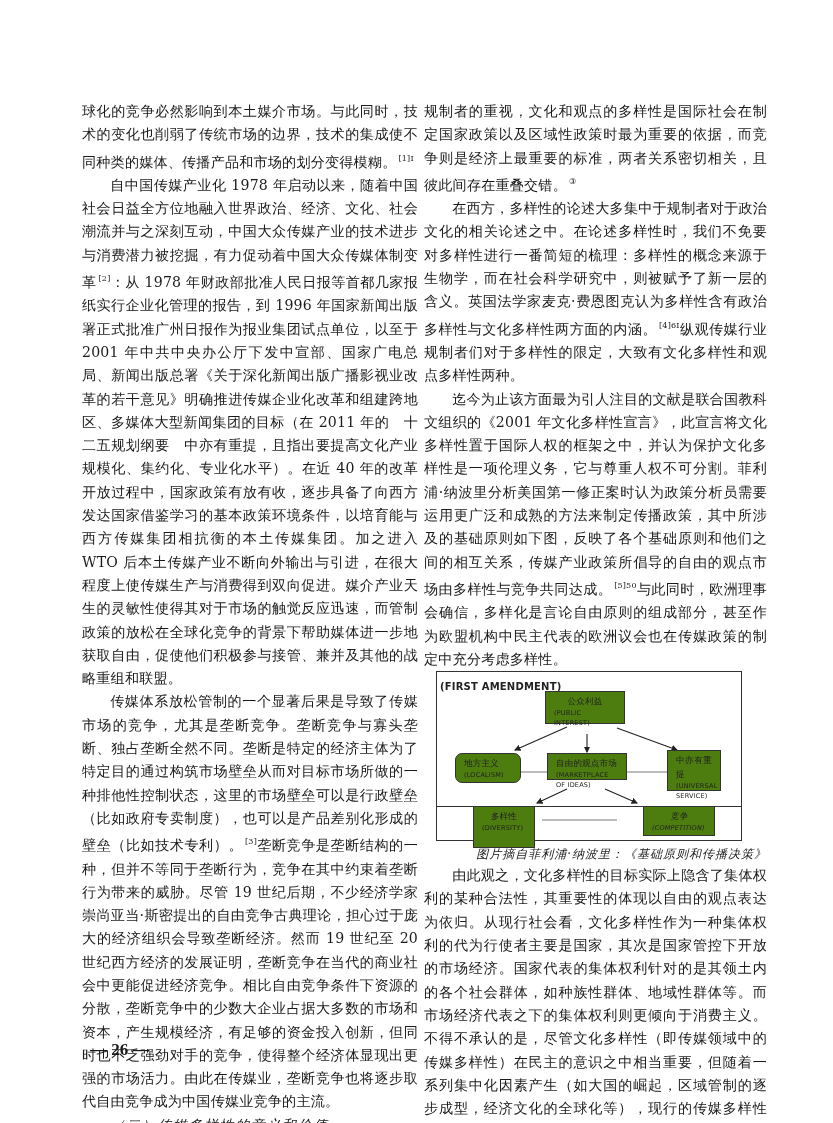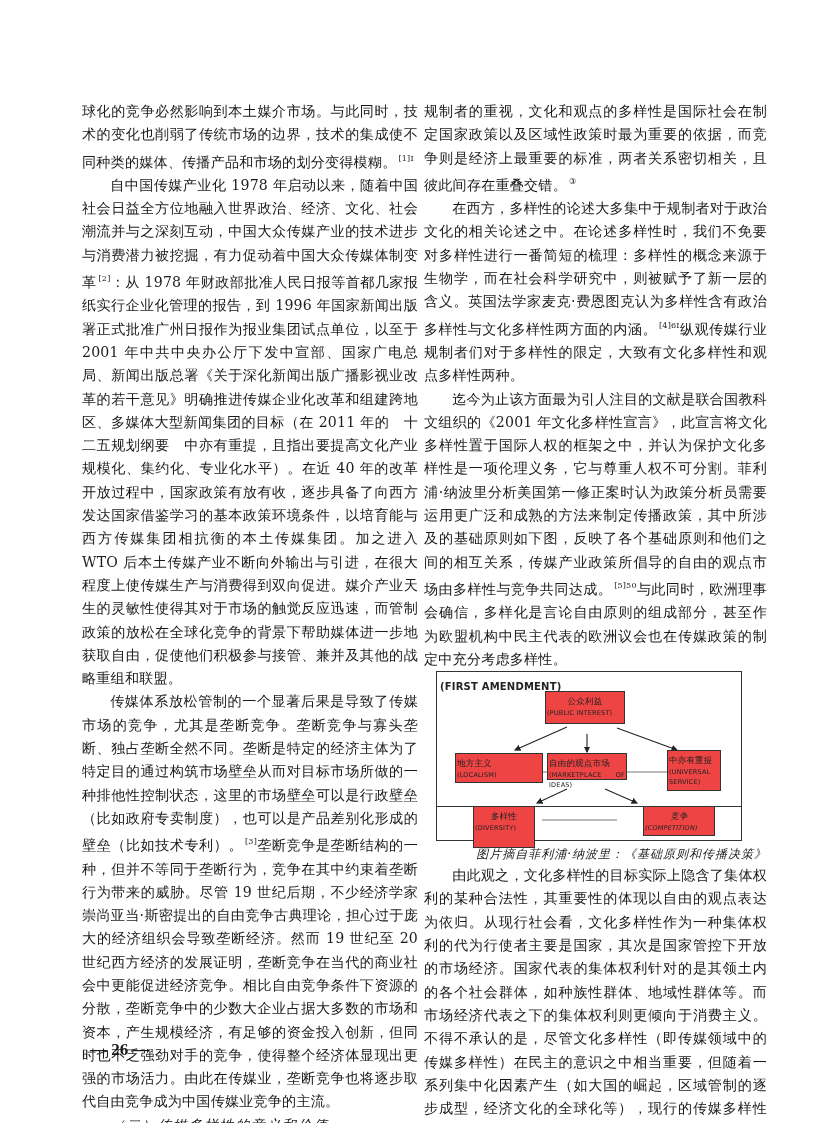--- a/index.html
+++ b/index.html
@@ -16,21 +16,21 @@
   .col p { margin: 0; }
   .indent { text-indent: 2em; }
   .sup { font-size: 8px; vertical-align: 6px; margin-left: 2px; }
   .subhead { text-indent: 2em; font-family: "DejaVu Serif", serif; font-style: italic; letter-spacing: 1.5px; }
   .fig-title { text-align: center; font-family: "DejaVu Sans", sans-serif; font-size: 9.5px; line-height: 14px; margin: 6px 0 6px 0; font-weight: bold; color: #333; }
   .diagram {
     position: relative; width: 304px; height: 134px; border: 1.3px solid #333; margin-left: 12px;
     font-family: "DejaVu Sans", sans-serif; color: #222;
   }
   .diagram .label-top { position: absolute; left: 3px; top: 3px; font-size: 10px; font-weight: bold; }
-  .box { position: absolute; border: 1px solid #333; background: #ef4444; font-size: 6.5px; line-height: 10px; padding: 2px 1px; box-sizing: border-box; }
+  .box { position: absolute; border: 1px solid #333; background: #4d7c0f; font-size: 6.5px; line-height: 10px; padding: 2px 8px; box-sizing: border-box; }
   .box .zh { font-family: "DejaVu Serif", serif; font-size: 8.5px; line-height: 14px; }
   .caption { text-align: right; font-size: 12px; line-height: 20px; font-style: italic; margin-top: 3px; letter-spacing: 1px; }
   #page-number { position: absolute; left: 90px; top: 1040px; font-family: "Liberation Serif", serif; font-size: 17px; font-weight: bold; }
   svg.arrows { position: absolute; left: 0; top: 0; }
 </style>
 </head>
 <body>
 
 <div id="col-left" class="col">
   <p><span>球化的竞争必然影响到本土媒介市场。与此同时，技术的变化也削弱了传统市场的边界，技术的集成使不同种类的媒体、传播产品和市场的划分变得模糊。</span><span class="sup">[1]I</span></p>
@@ -58,21 +58,21 @@
       <line x1="84" y1="100" x2="110" y2="100" stroke="#555" stroke-width="0.8"></line>
       <line x1="190" y1="100" x2="230" y2="100" stroke="#555" stroke-width="0.8"></line>
       <line x1="130" y1="117" x2="100" y2="131" stroke="#222" stroke-width="1.1" marker-end="url(#ah)"></line>
       <line x1="168" y1="117" x2="200" y2="131" stroke="#222" stroke-width="1.1" marker-end="url(#ah)"></line>
     </svg>
     <div class="label-top">(FIRST AMENDMENT)</div>
     <div class="box" style="left:108px;top:19px;width:80px;height:33px;">
       <div class="zh" style="text-align:center;">公众利益</div>
       <div>(PUBLIC INTEREST)</div>
     </div>
-    <div class="box" style="left:18px;top:81px;width:88px;height:30px;">
+    <div class="box" style="left:18px;top:81px;width:66px;height:30px;border-radius:7px;">
       <div class="zh">地方主义</div>
       <div>(LOCALISM)</div>
     </div>
     <div class="box" style="left:110px;top:81px;width:80px;height:27px;">
       <div class="zh">自由的观点市场</div>
       <div>(MARKETPLACE OF IDEAS)</div>
     </div>
     <div class="box" style="left:230px;top:78px;width:54px;height:41px;">
       <div class="zh">中亦有重提</div>
       <div>(UNIVERSAL SERVICE)</div>

